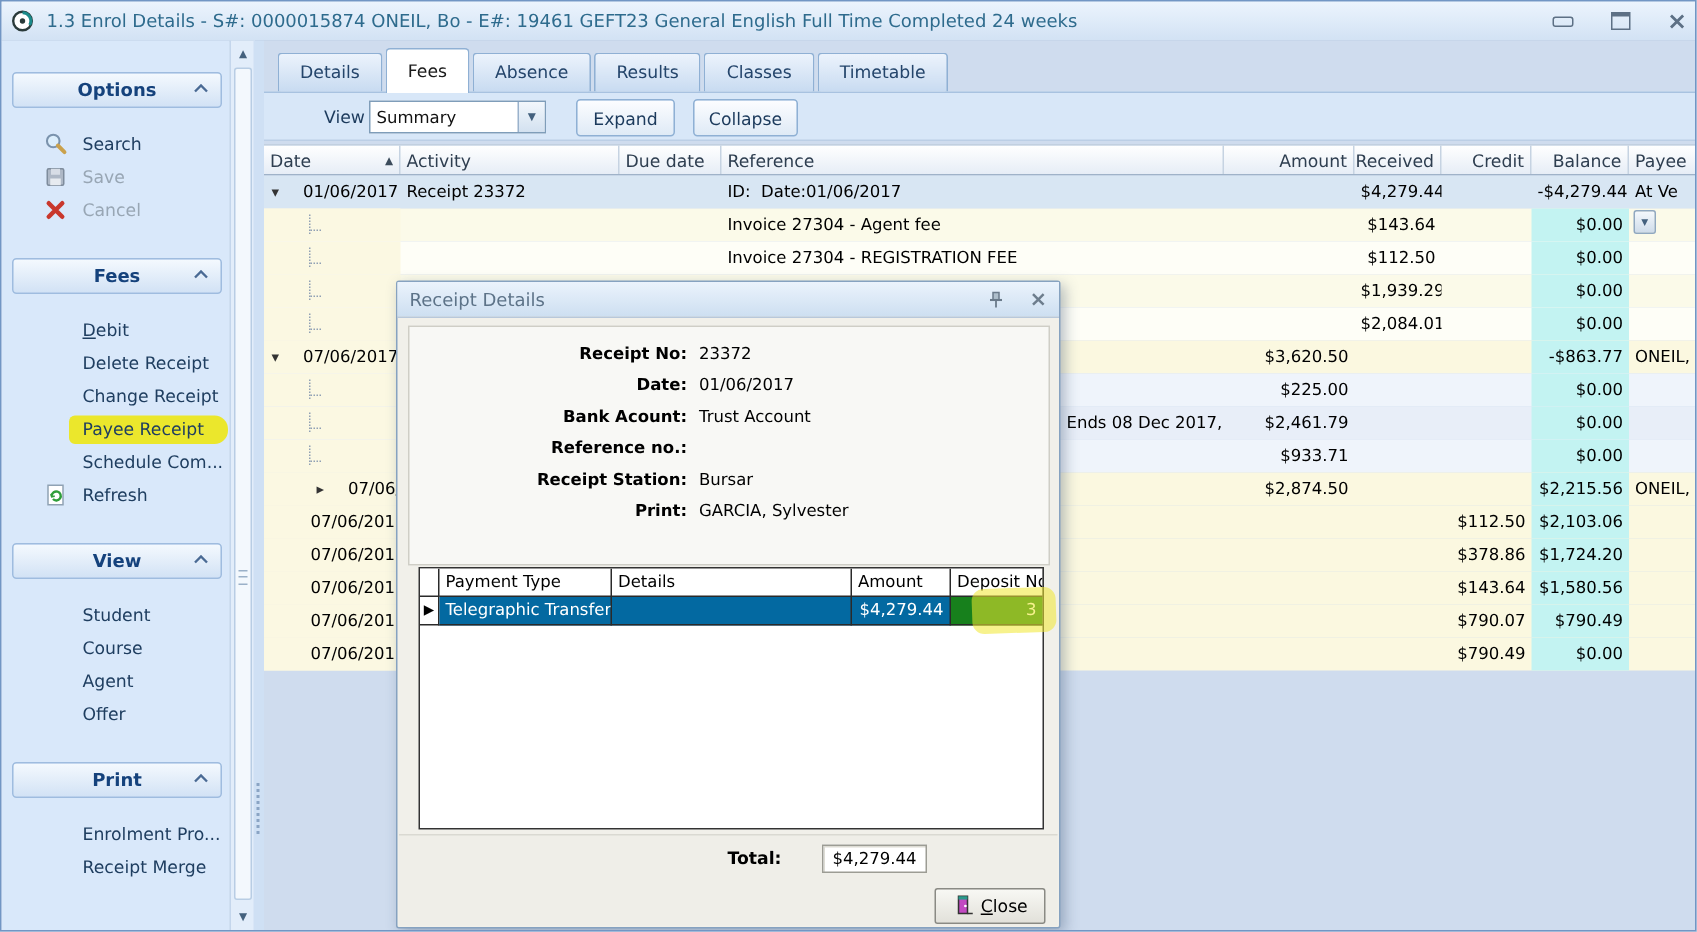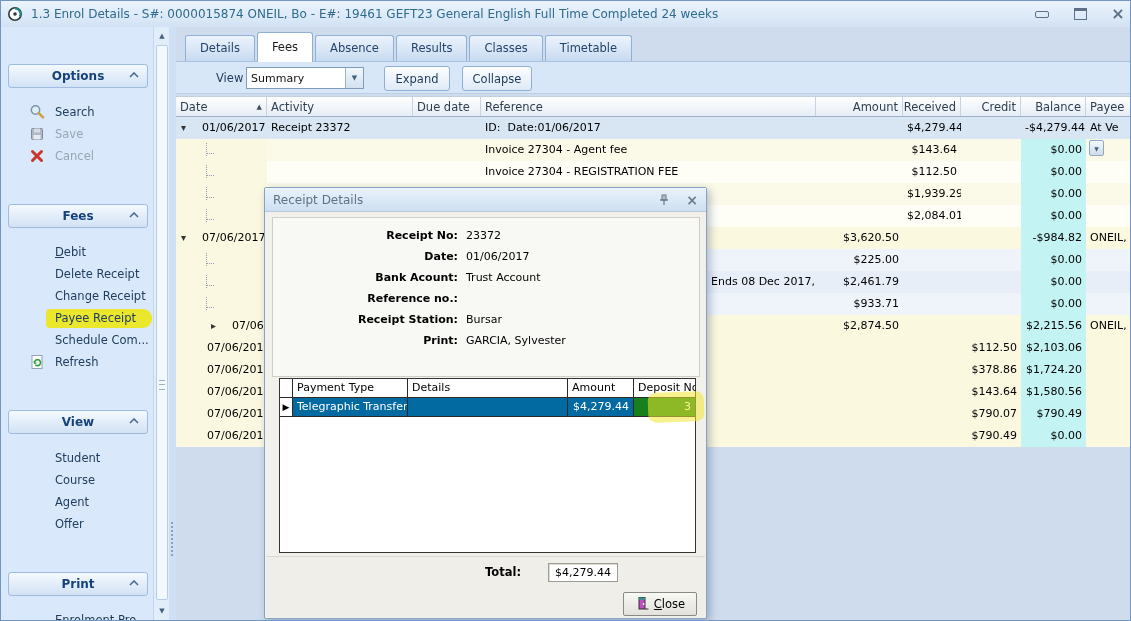--- a/index.html
+++ b/index.html
@@ -10,21 +10,21 @@
             background:linear-gradient(#ecf4fd,#d2e2f4);border-bottom:1px solid #aec4dc;}
   .app-icon{width:18px;height:18px;margin-right:6px;display:flex;align-items:center;}
   .title-text{font-size:12px;color:#2e6b8d;flex:1;white-space:nowrap;overflow:hidden;}
   .win-controls{display:flex;align-items:center;margin-right:-7px;}
   .wc{width:26px;height:18px;display:flex;align-items:center;justify-content:center;margin-left:12px;color:#5d7085;}
   .wc-min{width:12px;height:5px;border:1px solid #5d7085;border-radius:2px;}
   .wc-restore{width:11px;height:8px;border:1px solid #5d7085;border-top-width:3px;}
   .wc-close{font-size:16px;font-weight:bold;line-height:16px;}
   
   .sidebar{position:absolute;left:0;top:26px;bottom:0;width:152px;background:#d9e8fa;overflow:hidden;}
-  .sb-group{margin-top:37px;}
+  .sb-group{margin-top:21px;}
   .sb-header{height:22px;margin:0 5px 13px 7px;border:1px solid #9fbcdf;border-radius:3px;
              background:linear-gradient(#f4f9fe,#d2e2f5);position:relative;
              display:flex;align-items:center;justify-content:center;}
   .sb-header-label{font-size:12px;font-weight:bold;color:#15427c;}
   .sb-chevron{position:absolute;right:8px;top:7px;line-height:0;}
   .sb-item{height:22px;line-height:22px;position:relative;padding-left:54px;font-size:11.5px;color:#1f3e60;cursor:default;white-space:nowrap;}
   .sb-item.disabled{color:#98a6b4;}
   .sb-icon{position:absolute;left:28px;top:3px;width:16px;height:16px;line-height:0;}
   .hl-marker{background:#ebe72c;padding:2px 16px 3px 9px;margin-left:-9px;border-radius:4px 9px 9px 4px;}
   .sb-scroll{position:absolute;left:152px;top:26px;bottom:0;width:16px;background:#e2edfa;border-left:1px solid #c4d6ec;}
@@ -326,21 +326,21 @@
             <div class="g-cell payeecell" style="width: 46px;"></div>
           </div>
           <div class="g-row tone-yellow">
             <div class="g-cell datecell datebg" style="width: 91px;"><span class="expander">▾</span><span class="datetext">07/06/2017</span></div>
             <div class="g-cell" style="width: 146px;"></div>
             <div class="g-cell" style="width: 68px;"></div>
             <div class="g-cell" style="width: 335px;"></div>
             <div class="g-cell r" style="width: 87px;"><span>$3,620.50</span></div>
             <div class="g-cell r" style="width: 58px;"></div>
             <div class="g-cell r" style="width: 60px;"></div>
-            <div class="g-cell r cyan" style="width: 65px;"><span>-$984.82</span></div>
+            <div class="g-cell r cyan" style="width: 65px;"><span>-$863.77</span></div>
             <div class="g-cell payeecell" style="width: 46px;"><span>ONEIL, B</span></div>
           </div>
           <div class="g-row tone-blue1">
             <div class="g-cell datecell datebg" style="width: 91px;"><span class="treeline"></span></div>
             <div class="g-cell" style="width: 146px;"></div>
             <div class="g-cell" style="width: 68px;"></div>
             <div class="g-cell" style="width: 335px;"></div>
             <div class="g-cell r" style="width: 87px;"><span>$225.00</span></div>
             <div class="g-cell r" style="width: 58px;"></div>
             <div class="g-cell r" style="width: 60px;"></div>

